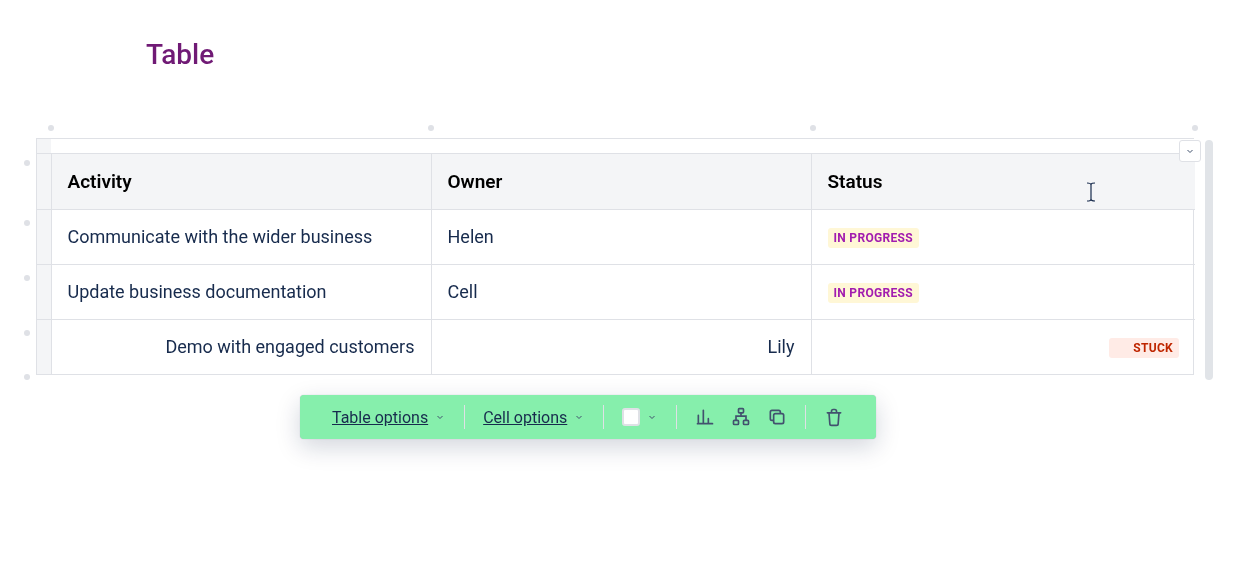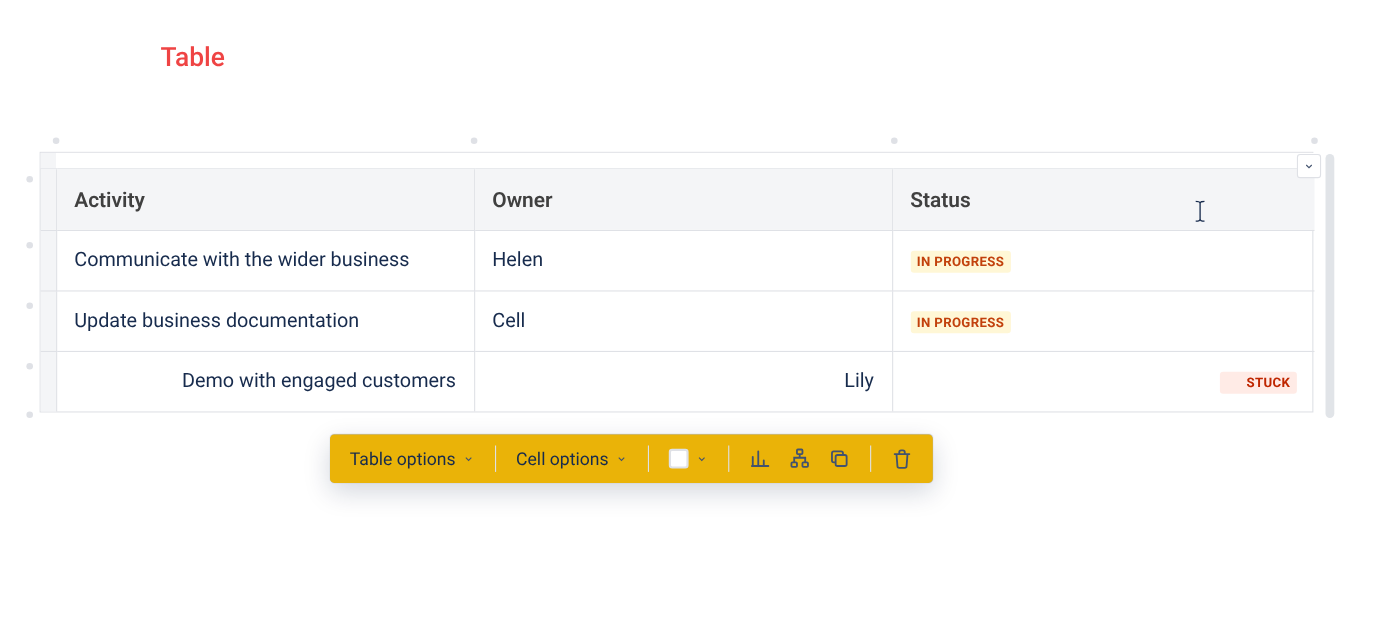--- a/index.html
+++ b/index.html
@@ -1,23 +1,23 @@
 <!DOCTYPE html>
 <html><head>
 <meta charset="utf-8">
 <style>
   * { box-sizing: border-box; margin: 0; padding: 0; }
   html, body { width: 1257px; height: 575px; background: #fff; font-family: -apple-system, BlinkMacSystemFont, "Segoe UI", Roboto, Arial, sans-serif; color: #172B4D; overflow: hidden; }
   .page-title {
     position: absolute;
     left: 146px;
     top: 38px;
-    font-size: 24px;
+    font-size: 28px;
     font-weight: 500;
-    color: #ef4444;
+    color: #701a75;
   }
   
   .dot {
     position: absolute;
     width: 6px; height: 6px;
     border-radius: 50%;
     background: #DFE1E6;
   }
   .dot.d1 { left: 48px; top: 125px; }
   .dot.d2 { left: 24px; top: 160px; }
@@ -54,21 +54,21 @@
   }
   thead tr.spacer th.handle { background: #F4F5F7; }
   thead tr.header th {
     background: #F4F5F7;
     border-bottom: 1px solid #DFE1E6;
     border-right: 1px solid #DFE1E6;
     text-align: left;
     padding: 14px 16px;
     font-size: 19px;
     font-weight: 600;
-    color: #404040;
+    color: #000000;
     position: relative;
     height: 56px;
   }
   thead tr.header th.handle { padding:0; border-right:1px solid #DFE1E6; }
   thead tr.header th:last-child { border-right: none; margin-left: 36px; }
   tbody td {
     border-bottom: 1px solid #DFE1E6;
     border-right: 1px solid #DFE1E6;
     padding: 14px 16px;
     font-size: 18px;
@@ -81,21 +81,21 @@
   tbody td:last-child { border-right: none; }
   tbody td.handle { padding:0; background:#F4F5F7; }
   .status-pill {
     display: inline-block;
     padding: 3px 6px;
     border-radius: 3px;
     font-size: 12px;
     font-weight: 700;
     letter-spacing: 0.3px;
   }
-  .status-inprogress { background: #FFF7D6; color: #c2410c; }
+  .status-inprogress { background: #FFF7D6; color: #a21caf; }
   .status-stuck { background: #FFEBE6; color: #BF2600; padding-left: 24px; }
 
   .col-menu {
     position: absolute;
     top: -14px;
     right: -6px;
     width: 22px; height: 22px;
     background: #fff;
     border: 1px solid #DFE1E6;
     border-radius: 3px;
@@ -112,27 +112,28 @@
     pointer-events: none;
   }
   .text-cursor-icon svg { width: 10px; height: 20px; }
 
   
   .toolbar {
     position: absolute;
     left: 300px;
     top: 395px;
     height: 44px;
-    background: #eab308;
+    background: #86efac;
     border-radius: 4px;
     box-shadow: 0 8px 24px rgba(9,30,66,0.18), 0 0 1px rgba(9,30,66,0.3);
     display: flex;
     align-items: center;
-    padding: 0 10px;
+    padding: 0 24px;
     gap: 0;
+    text-decoration: underline;
   }
   .toolbar .sep {
     width: 1px;
     height: 24px;
     background: #DFE1E6;
     margin: 0 10px;
   }
   .toolbar .tbtn {
     display: flex;
     align-items: center;

